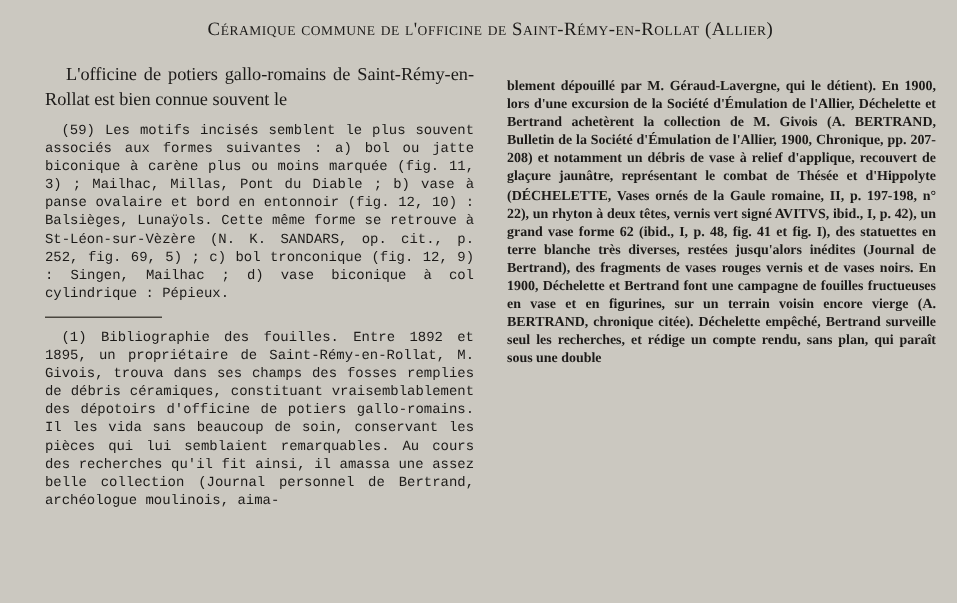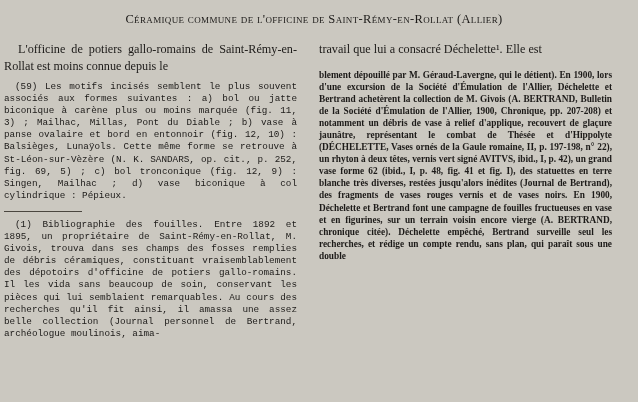--- a/index.html
+++ b/index.html
@@ -13,21 +13,21 @@
     font-family: "Liberation Serif", serif;
     color: #1c1a18;
     overflow: hidden;
   }
   .page {
     position: relative;
     width: 638px;
     height: 402px;
     background: #cbc8c0;
     box-sizing: border-box;
-    padding: 10px 14px 6px 4px;
+    padding: 10px 14px 6px 30px;
   }
   .page-title {
     text-align: center;
     font-variant: small-caps;
     font-size: 12.5px;
     letter-spacing: 0.35px;
     margin: 2px 0 14px 0;
     white-space: nowrap;
   }
   .columns {
@@ -81,35 +81,34 @@
 <body>
 
 <div class="page">
 
   <div class="page-title">Céramique commune de l'officine de Saint-Rémy-en-Rollat (Allier)</div>
 
   <div class="columns">
 
     <div class="col col-left">
 
-      <p class="body-main">L'officine de potiers gallo-romains de Saint-Rémy-en-Rollat est moins connue depuis le</p>
+      <p class="body-main">L'officine de potiers gallo-romains de Saint-Rémy-en-Rollat est bien connue souvent le</p>
 
       <div class="gap-small"></div>
 
       <p class="note note-indent">(59) Les motifs incisés semblent le plus souvent associés aux formes suivantes : a) bol ou jatte biconique à carène plus ou moins marquée (fig. 11, 3) ; Mailhac, Millas, Pont du Diable ; b) vase à panse ovalaire et bord en entonnoir (fig. 12, 10) : Balsièges, Lunaÿols. Cette même forme se retrouve à St-Léon-sur-Vèzère (N. K. SANDARS, op. cit., p. 252, fig. 69, 5) ; c) bol tronconique (fig. 12, 9) : Singen, Mailhac ; d) vase biconique à col cylindrique : Pépieux.</p>
 
       <div class="note-sep"></div>
 
       <p class="note note-indent">(1) Bibliographie des fouilles. Entre 1892 et 1895, un propriétaire de Saint-Rémy-en-Rollat, M. Givois, trouva dans ses champs des fosses remplies de débris céramiques, constituant vraisemblablement des dépotoirs d'officine de potiers gallo-romains. Il les vida sans beaucoup de soin, conservant les pièces qui lui semblaient remarquables. Au cours des recherches qu'il fit ainsi, il amassa une assez belle collection (Journal personnel de Bertrand, archéologue moulinois, aima-</p>
 
     </div>
 
     <div class="col col-right">
 
-      <p class="right-top">travail que lui a consacré Déchelette¹. Elle est</p>
 
       <p class="right-note">blement dépouillé par M. Géraud-Lavergne, qui le détient). En 1900, lors d'une excursion de la Société d'Émulation de l'Allier, Déchelette et Bertrand achetèrent la collection de M. Givois (A. BERTRAND, Bulletin de la Société d'Émulation de l'Allier, 1900, Chronique, pp. 207-208) et notamment un débris de vase à relief d'applique, recouvert de glaçure jaunâtre, représentant le combat de Thésée et d'Hippolyte (DÉCHELETTE, Vases ornés de la Gaule romaine, II, p. 197-198, n° 22), un rhyton à deux têtes, vernis vert signé AVITVS, ibid., I, p. 42), un grand vase forme 62 (ibid., I, p. 48, fig. 41 et fig. I), des statuettes en terre blanche très diverses, restées jusqu'alors inédites (Journal de Bertrand), des fragments de vases rouges vernis et de vases noirs. En 1900, Déchelette et Bertrand font une campagne de fouilles fructueuses en vase et en figurines, sur un terrain voisin encore vierge (A. BERTRAND, chronique citée). Déchelette empêché, Bertrand surveille seul les recherches, et rédige un compte rendu, sans plan, qui paraît sous une double</p>
 
     </div>
 
   </div>
 
 </div>
 
 </body></html>

